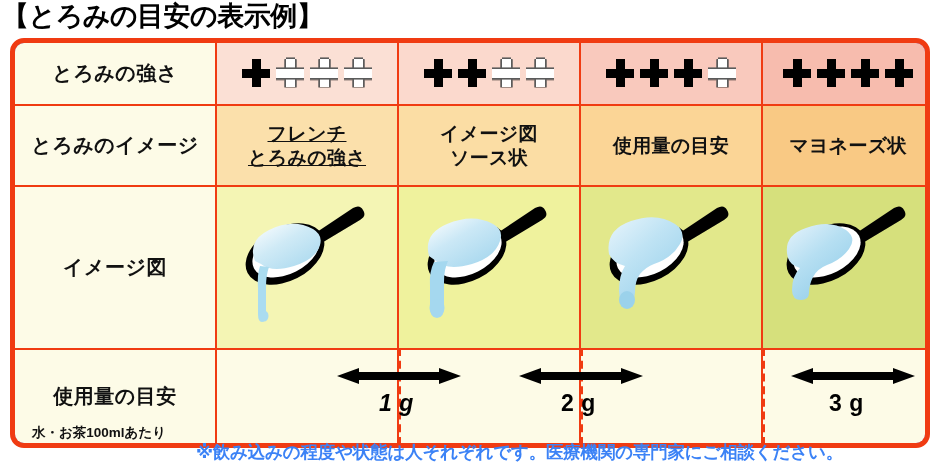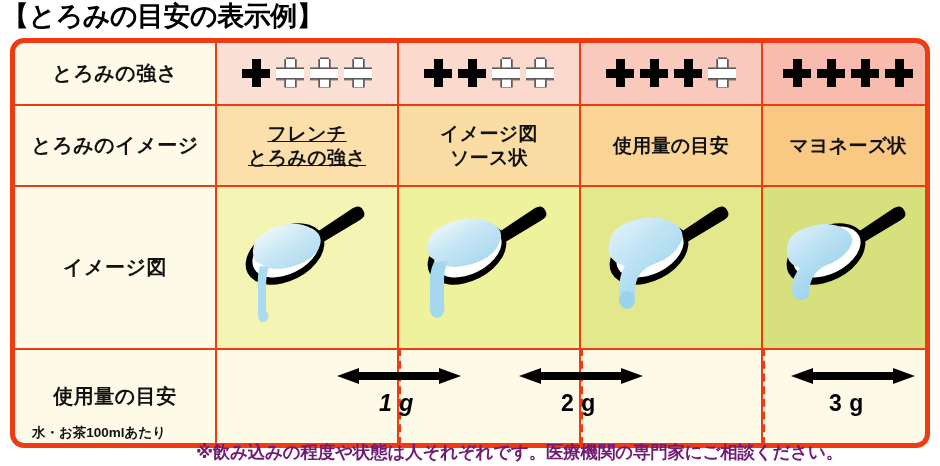--- a/index.html
+++ b/index.html
@@ -182,21 +182,21 @@
     font-weight: bold;
     color: #111;
     white-space: nowrap;
   }
   #foot-note {
     position: absolute;
     left: 196px;
     top: 440px;
     font-size: 17.5px;
     font-weight: bold;
-    color: #701a75;
+    color: #3b82f6;
     white-space: nowrap;
     letter-spacing: -0.2px;
   }
 </style>
 </head>
 <body>
 
 <div id="title">【とろみの目安の表示例】</div>
 
 <div id="table-wrap">

